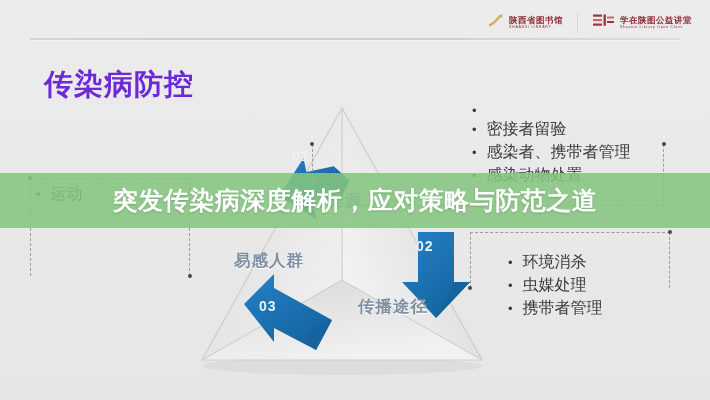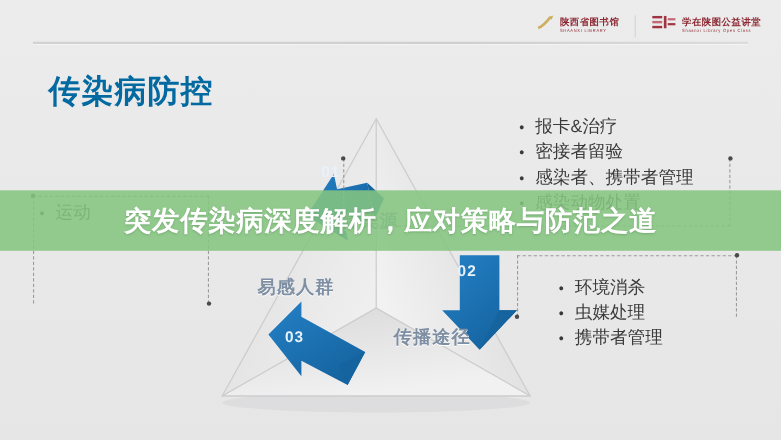--- a/index.html
+++ b/index.html
@@ -82,21 +82,21 @@
     background: #d4d4d4;
   }
 
   
   .slide-title {
     position: absolute;
     left: 44px;
     top: 70px;
     font-size: 29px;
     font-weight: bold;
-    color: #0369a1;
+    color: #6d28d9;
     letter-spacing: 1px;
     line-height: 1;
     white-space: nowrap;
   }
 
   
   .diagram {
     position: absolute;
     left: 182px;
     top: 60px;
@@ -302,21 +302,20 @@
     <div class="arrow-num num03">03</div>
   </div>
 
   <div class="callout callout-bottom" style="left:312px; top:144px; width:352px; height:62px;"></div>
   <div class="dot" style="left:310px; top:142px;"></div>
   <div class="dot" style="left:662px; top:142px;"></div>
 
   <ul class="bullets bullets-topright">
     <li>
         <span class="bul">•</span>
-        <span>报卡&amp;治疗</span>
       </li>
     <li>
         <span class="bul">•</span>
         <span>密接者留验</span>
       </li>
     <li>
         <span class="bul">•</span>
         <span>感染者、携带者管理</span>
       </li>
     <li>

